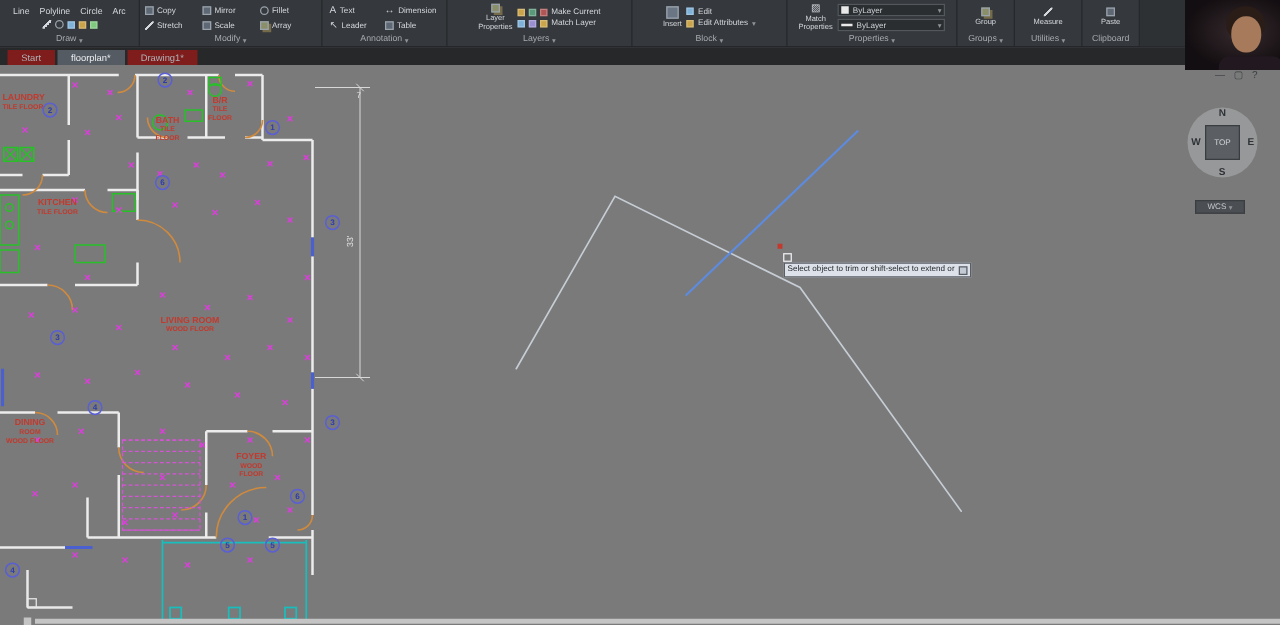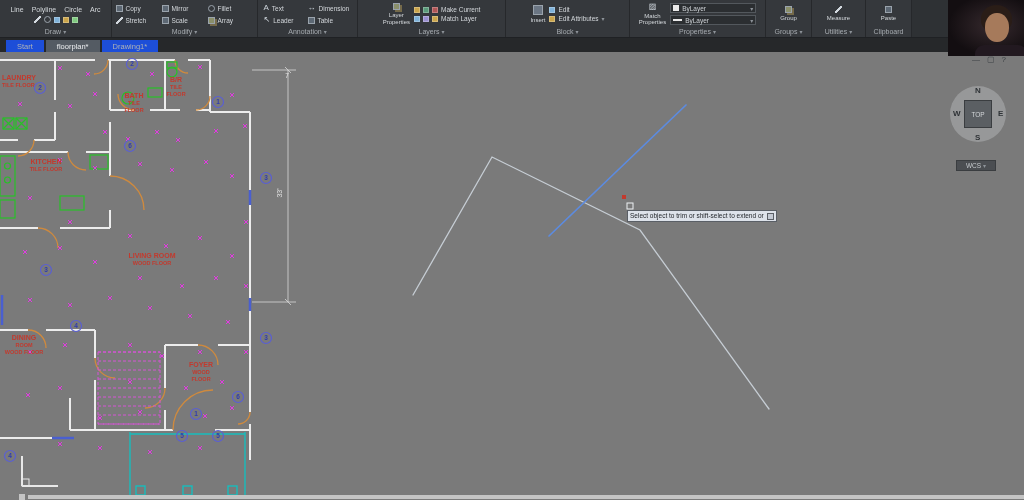--- a/index.html
+++ b/index.html
@@ -28,21 +28,21 @@
   .vcol{display:flex;flex-direction:column;gap:2px;justify-content:center}
   .lrow{display:flex;align-items:center;gap:3px;font-size:6.5px;color:#d4d8dc;white-space:nowrap}
   .dd{width:86px;height:10px;background:#2b2e31;border:1px solid #53585d;display:flex;align-items:center;font-size:6.5px;color:#ced2d6;padding:0 2px;gap:3px}
   .dd .arr{margin-left:auto}
   .sw{width:6px;height:6px;background:#e9e9e9;flex:none}
   .sw.line{height:2px;width:9px}
   .filler{flex:1;background:#2e3134}
 
   
   .tabbar{position:absolute;top:38px;left:0;width:1024px;height:14px;background:#26282a;display:flex;align-items:flex-end;padding-left:6px;gap:2px;z-index:9}
-  .tab{height:12px;padding:0 11px;font-size:7.5px;color:#aeb2b6;background:#1d4ed8;display:flex;align-items:center;white-space:nowrap}
+  .tab{height:12px;padding:0 11px;font-size:7.5px;color:#aeb2b6;background:#7f1d1d;display:flex;align-items:center;white-space:nowrap}
   .tab.active{background:#545b63;color:#eceef0}
 
   
   .canvas{position:absolute;top:52px;left:0;width:1024px;height:448px;background:#7a7a7a}
   svg.plan{position:absolute;top:52px;left:0;z-index:1}
   .walls{stroke:#ececec;stroke-width:2;fill:none}
   .arcs{stroke:#cf8a3e;stroke-width:1.3;fill:none}
   .green{stroke:#27c127;stroke-width:1.2;fill:none}
   .blue-w{stroke:#4a5fd0;stroke-width:2.5;fill:none}
   .cyan{stroke:#18bdbd;stroke-width:1.4;fill:none}

